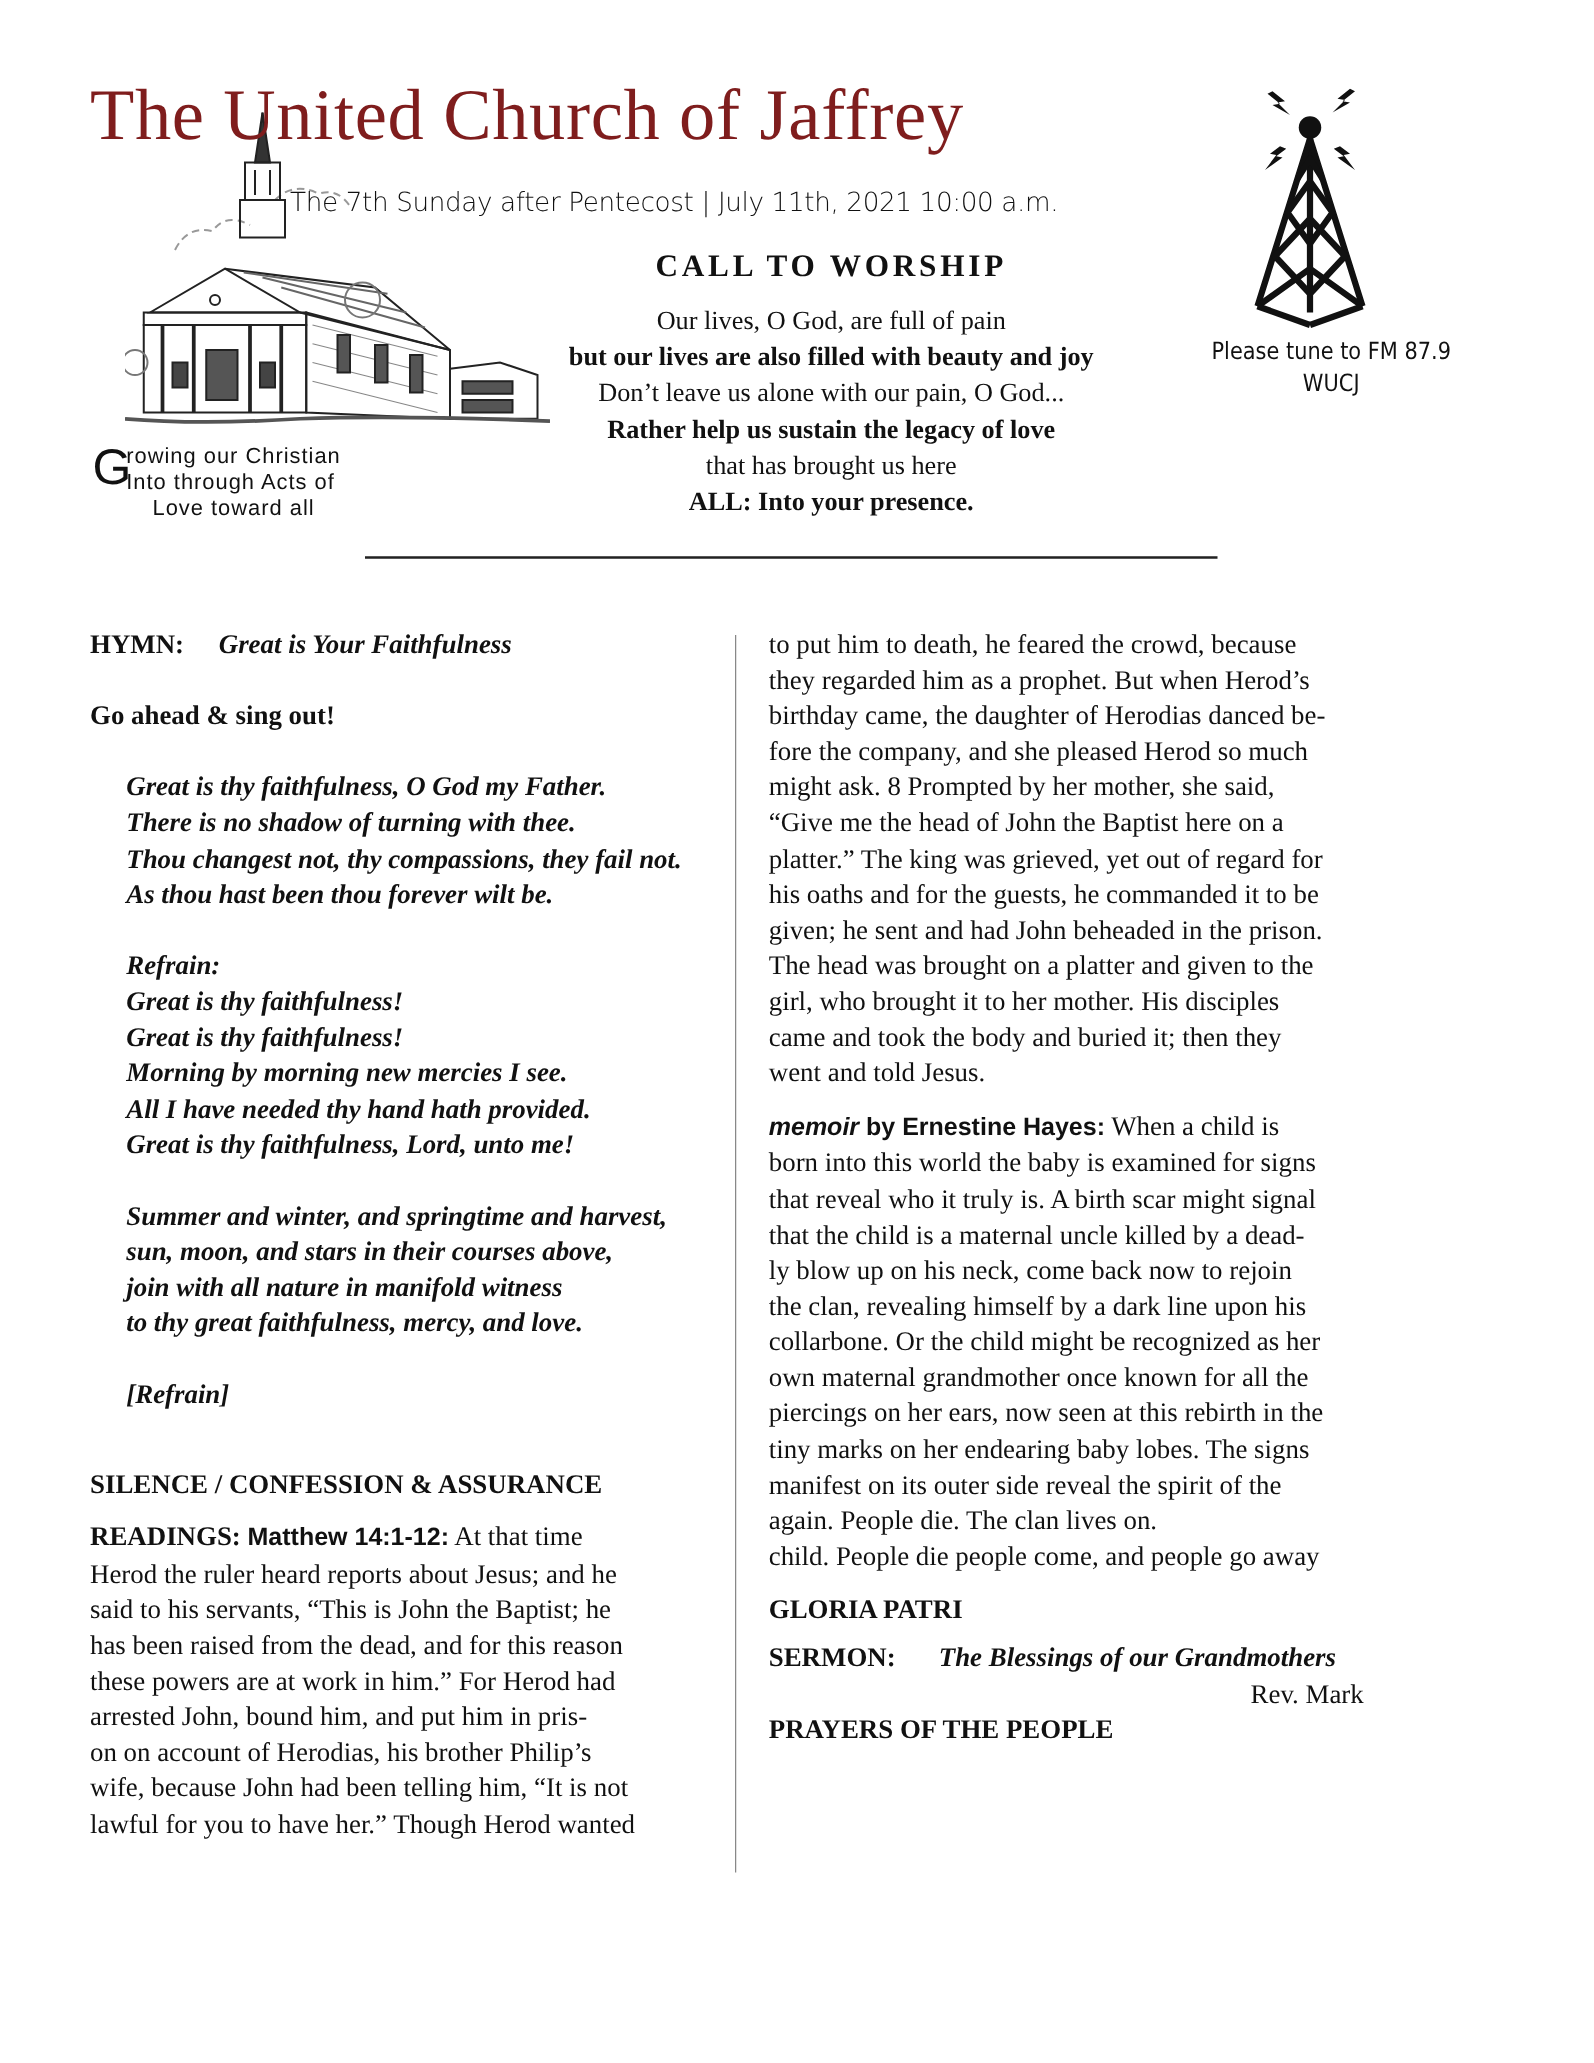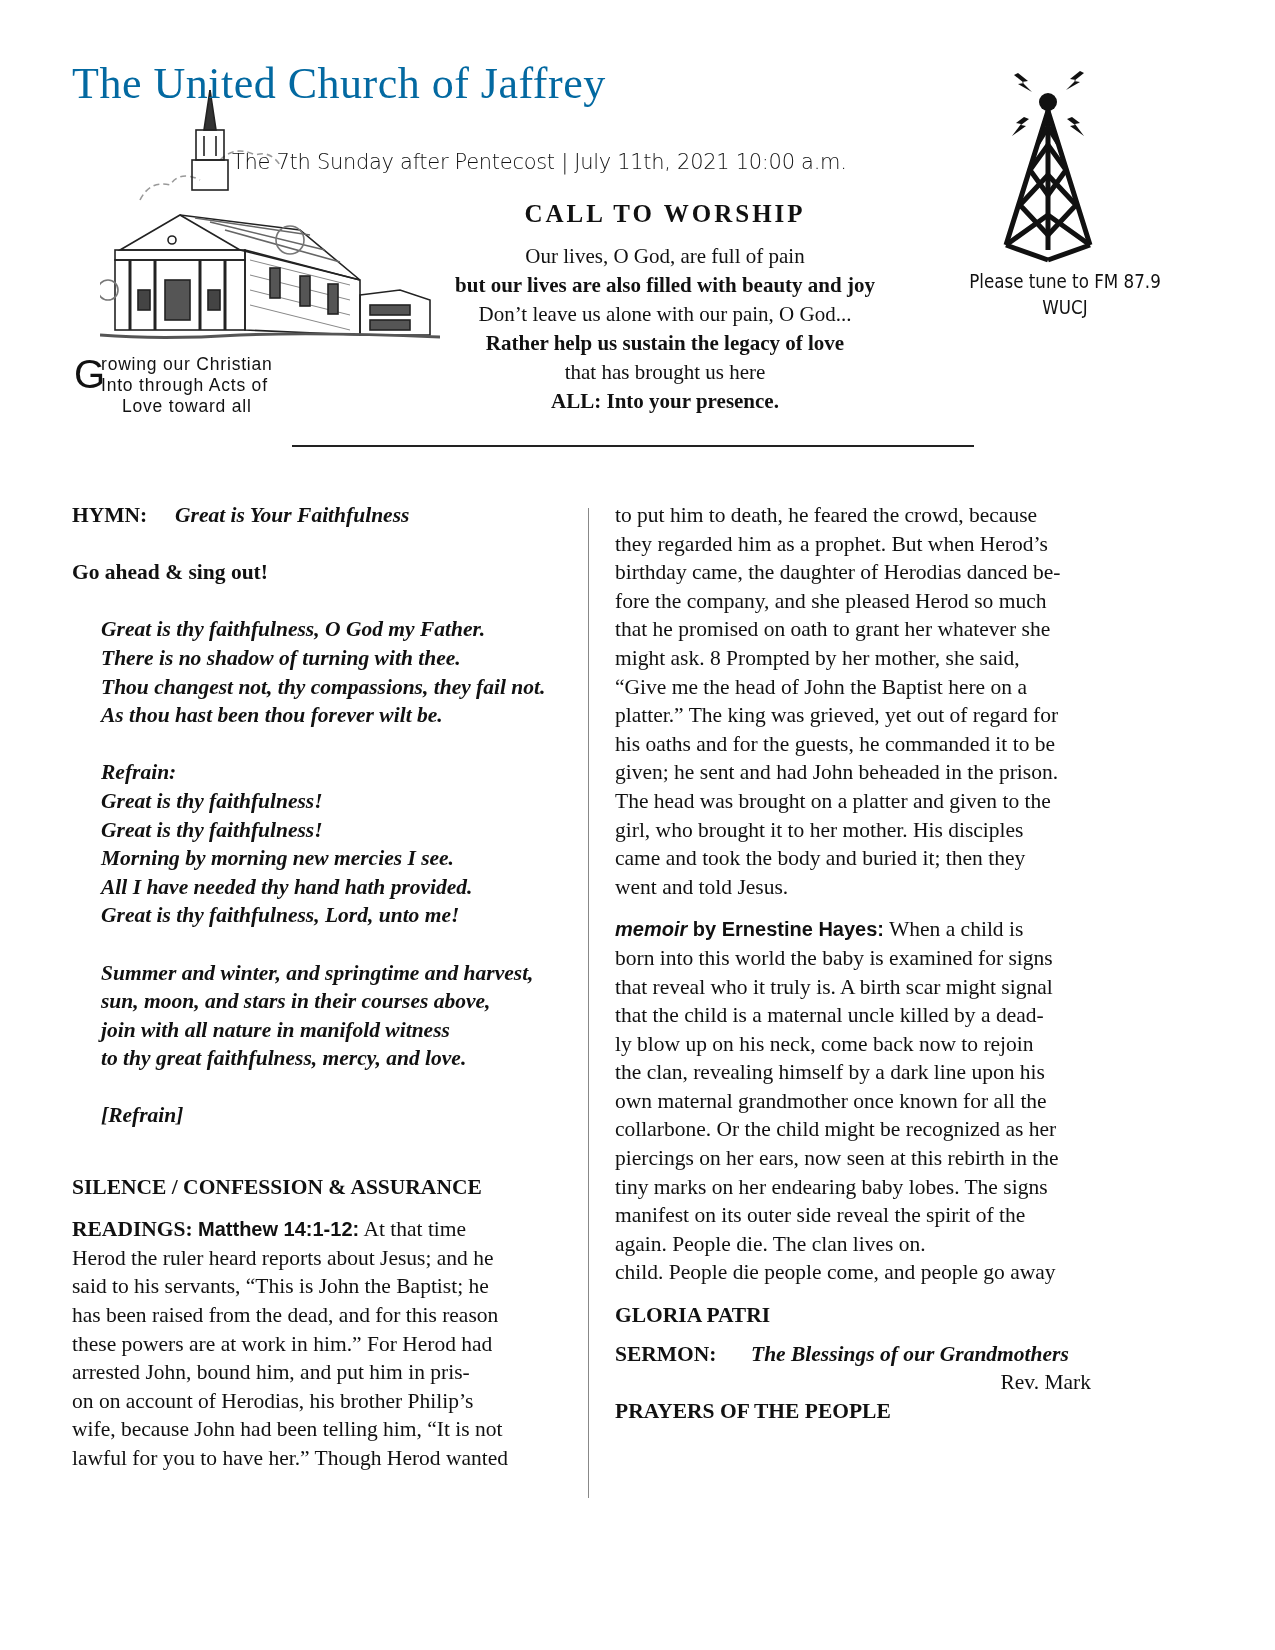--- a/index.html
+++ b/index.html
@@ -1,18 +1,18 @@
 <!DOCTYPE html>
 <html><head>
 <meta charset="utf-8">
 <style>
   html, body { margin: 0; padding: 0; background: #ffffff; }
   body { width: 1275px; height: 1650px; position: relative; overflow: hidden; color: #111; font-family: "Liberation Serif", "DejaVu Serif", serif; }
   .abs { position: absolute; }
-  #title { left: 72px; top: 58px; font-size: 44px; letter-spacing: 0.5px; font-family: "Liberation Serif", serif; white-space: nowrap; color: #0369a1; z-index: 2; text-align: right; }
+  #title { left: 72px; top: 58px; font-size: 58px; letter-spacing: 0.5px; font-family: "Liberation Serif", serif; white-space: nowrap; color: #7f1d1d; z-index: 2; text-align: right; }
   #subtitle { left: 232px; top: 150px; font-size: 21px; font-family: "DejaVu Sans", sans-serif; font-weight: 300; white-space: nowrap; z-index: 2; letter-spacing: -0.3px;}
   #church { left: 100px; top: 90px; width: 340px; height: 250px; z-index: 1; }
   #cw-title { left: 430px; top: 200px; width: 470px; text-align: center; font-size: 25px; font-weight: bold; letter-spacing: 3px; }
   #cw-lines { left: 420px; top: 242px; width: 490px; text-align: center; font-size: 21px; line-height: 29px; }
   #cw-lines div.b { font-weight: bold; }
   #tower { left: 1000px; top: 65px; width: 120px; height: 200px; }
   #radio { left: 920px; top: 268px; width: 290px; text-align: center; font-family: "DejaVu Sans", sans-serif; font-size: 19px; line-height: 26px; transform: scaleX(0.88); transform-origin: center top; }
   #motto { left: 74px; top: 354px; width: 260px; font-family: "Liberation Sans", sans-serif; font-size: 17.5px; line-height: 21px; letter-spacing: 0.8px; }
   #motto .big { font-size: 40px; position: absolute; left: 0; top: 2px; line-height: 36px; }
   #motto .l1, #motto .l2 { padding-left: 27px; display: block; }
@@ -175,41 +175,40 @@
     <p>lawful for you to have her.”  Though Herod wanted</p>
   </div>
 </div>
 
 <div id="right" class="abs col">
   <div>
     <p>to put him to death, he feared the crowd, because</p>
     <p>they regarded him as a prophet.  But when Herod’s</p>
     <p>birthday came, the daughter of Herodias danced be-</p>
     <p>fore the company, and she pleased Herod  so much</p>
-    <p>that he promised on oath to grant her whatever she</p>
     <p>might ask. 8 Prompted by her mother, she said,</p>
     <p>“Give me the head of John the Baptist here on a</p>
     <p>platter.”  The king was grieved, yet out of regard for</p>
     <p>his oaths and for the guests, he commanded it to be</p>
     <p>given; he sent and had John beheaded in the prison.</p>
     <p>The head was brought on a platter and given to the</p>
     <p>girl, who brought it to her mother.  His disciples</p>
     <p>came and took the body and buried it; then they</p>
     <p>went and told Jesus.</p>
   </div>
   <div class="sgap"></div>
   <div>
     <p><span class="sans-bi">memoir</span><span class="sans-b"> by Ernestine Hayes:</span><span> When a child is</span></p>
     <p>born into this world the baby is examined for signs</p>
     <p>that reveal who it truly is. A birth scar might signal</p>
     <p>that the child is a maternal uncle killed by a dead-</p>
     <p>ly blow up on his neck, come back now to rejoin</p>
     <p>the clan, revealing himself by a dark line upon his</p>
+    <p>collarbone. Or the child might be recognized as her</p>
     <p>own maternal grandmother once known for all the</p>
-    <p>collarbone. Or the child might be recognized as her</p>
     <p>piercings on her ears, now seen at this rebirth in the</p>
     <p>tiny marks on her endearing baby lobes. The signs</p>
     <p>manifest on its outer side reveal the spirit of the</p>
     <p>again. People die. The clan lives on.</p>
     <p>child. People die people come, and people go away</p>
   </div>
   <div class="sgap"></div>
   <p class="hd">GLORIA PATRI</p>
   <div class="sgap" style="height:10px"></div>
   <p><span class="hd tab2">SERMON:</span><b><i>The Blessings of our Grandmothers</i></b></p>

